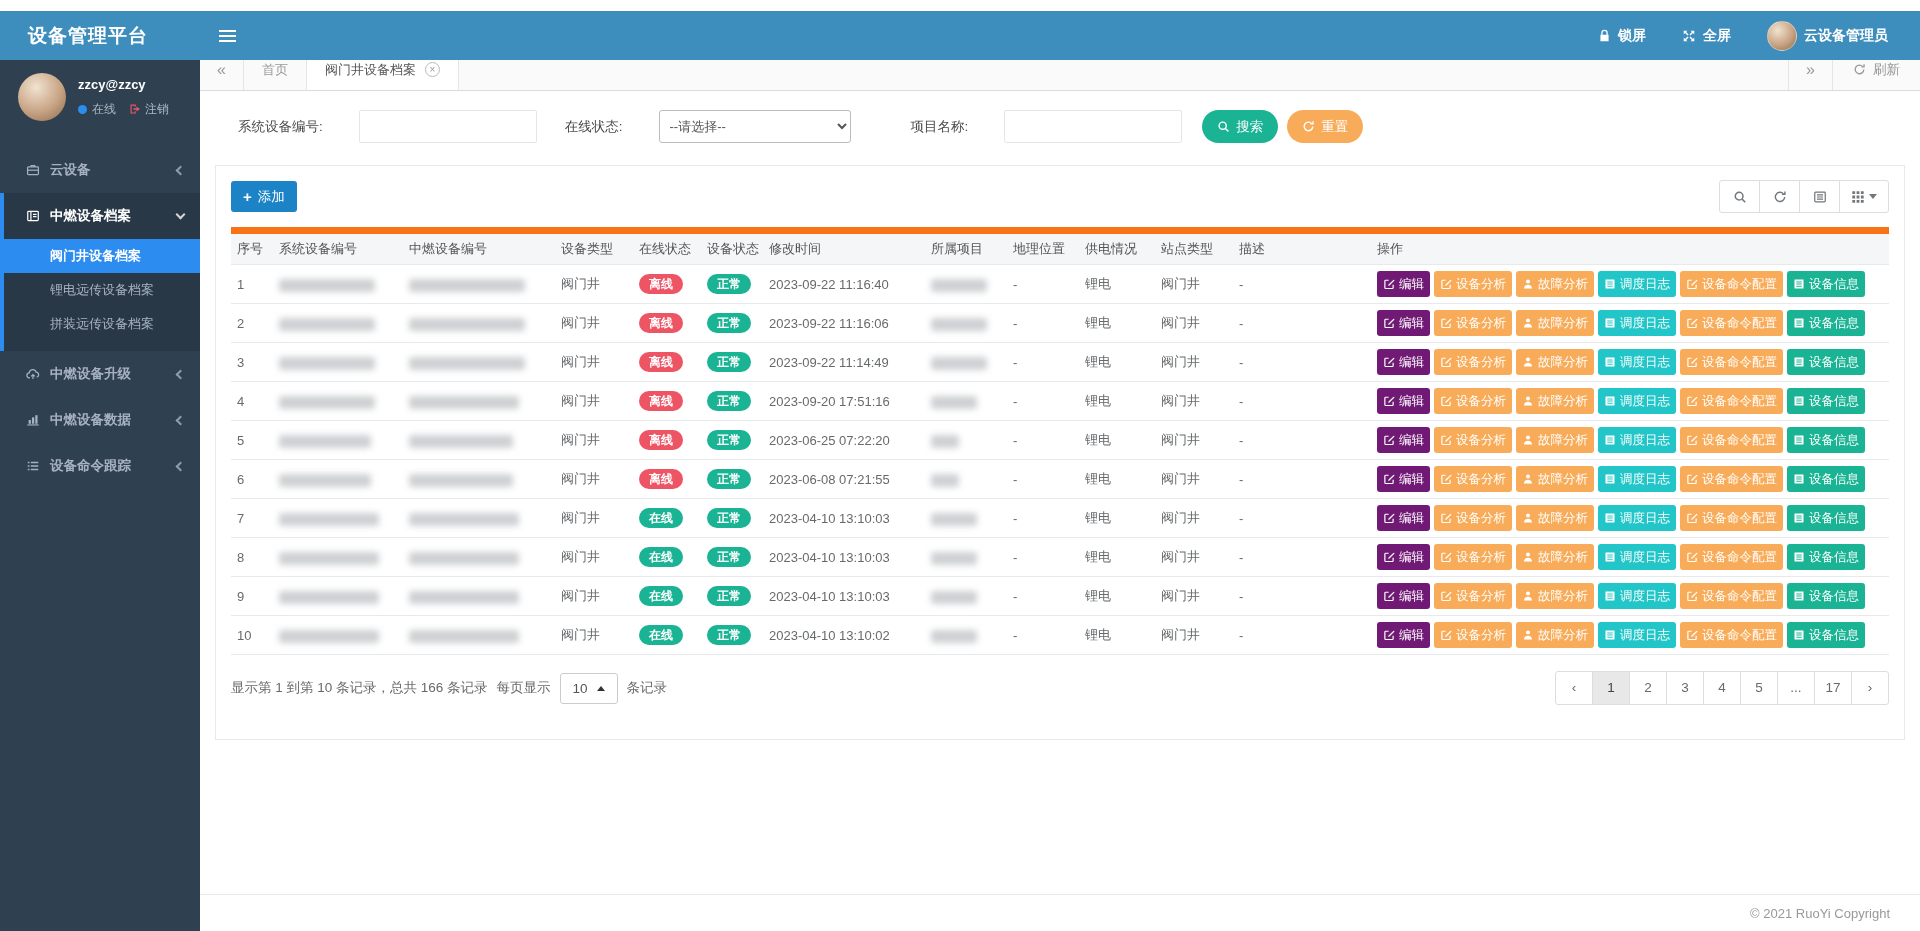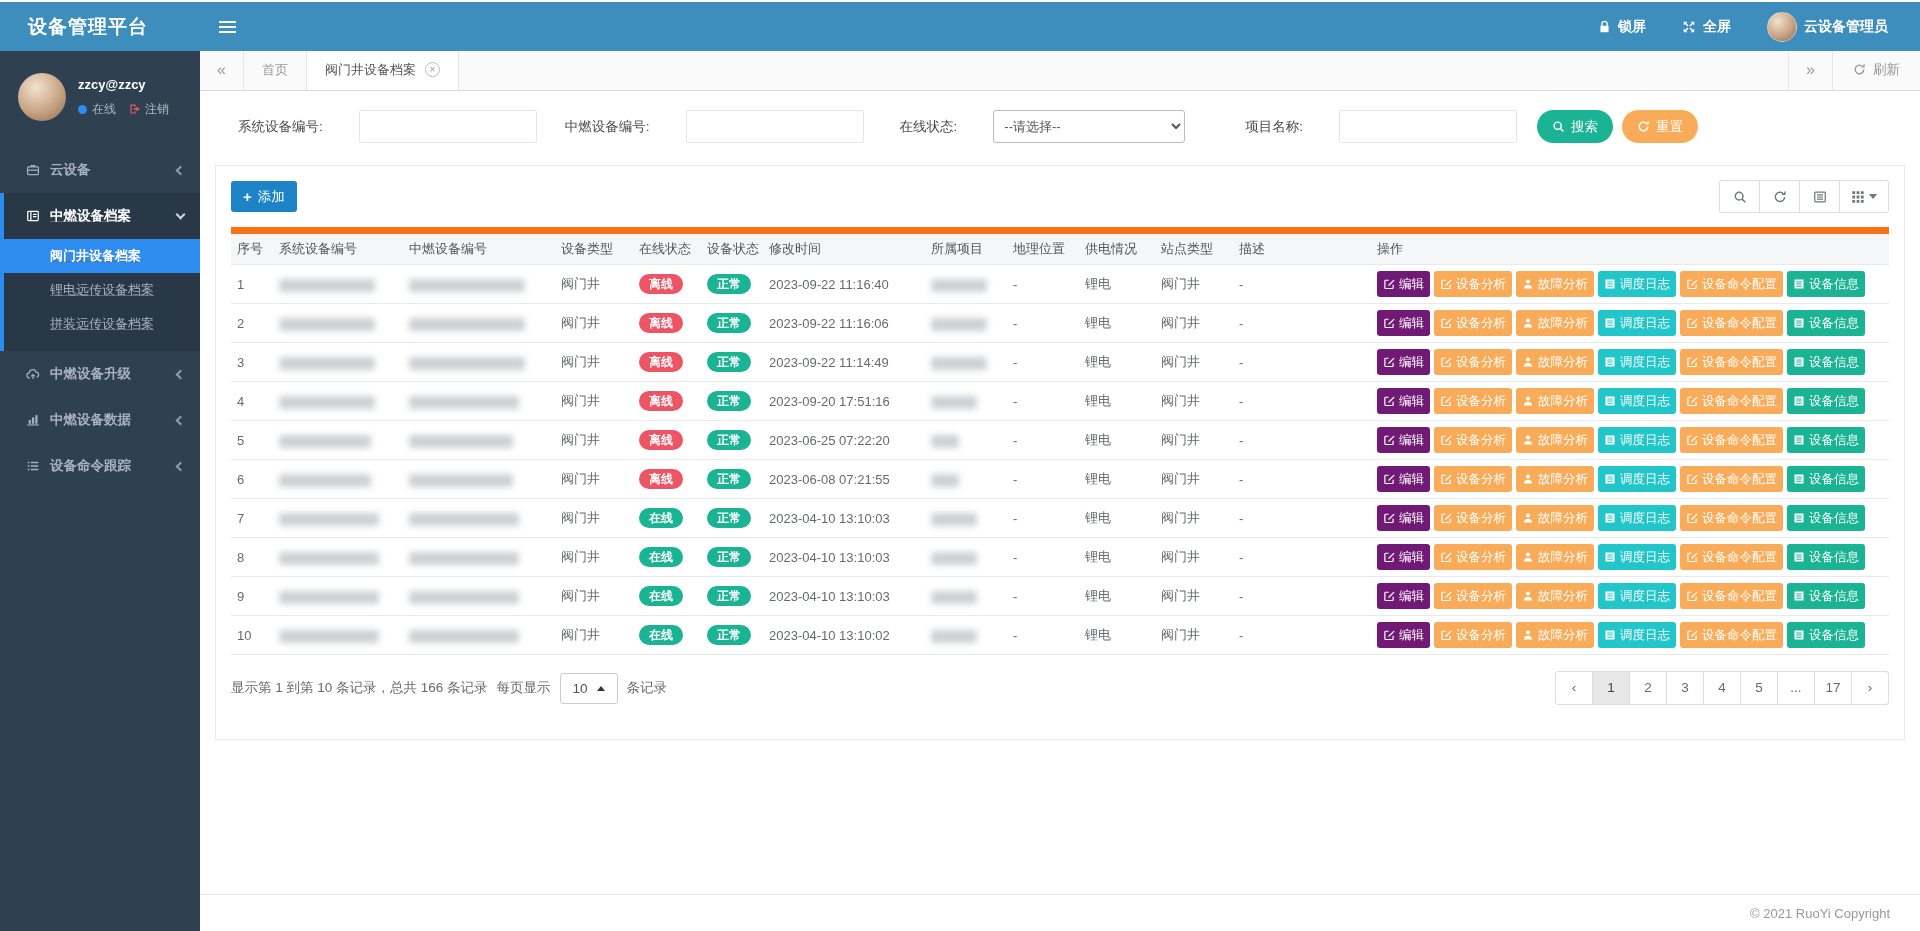--- a/index.html
+++ b/index.html
@@ -1,38 +1,38 @@
 <!DOCTYPE html>
 <html><head>
 <meta charset="utf-8">
 <style>
   * { margin:0; padding:0; box-sizing:border-box; font-family:"Liberation Sans","DejaVu Sans",sans-serif; }
   html,body { width:1920px; height:931px; overflow:hidden; background:#fff; color:#676a6c; font-size:13px; }
 
   
-  .topbar { position:fixed; top:2px; left:0; width:1920px; height:49px; background:#3d8dbd; display:flex; align-items:stretch; z-index:20; }
+  .topbar { position:fixed; top:11px; left:0; width:1920px; height:49px; background:#3d8dbd; display:flex; align-items:stretch; z-index:20; }
   .logo { width:200px; color:#fff; font-size:19px; font-weight:bold; display:flex; align-items:center; padding-left:28px; letter-spacing:1px; }
   .hamburger { width:54px; display:flex; flex-direction:column; justify-content:center; align-items:center; gap:3px; cursor:pointer; }
   .hamburger i { display:block; width:17px; height:2px; background:#fff; }
   .nav-right { margin-left:auto; display:flex; align-items:center; gap:36px; padding-right:32px; color:#fff; }
   .nav-item { display:flex; align-items:center; gap:7px; font-size:14px; font-weight:bold; cursor:pointer; }
   .avatar-sm { width:30px; height:30px; border-radius:50%; background:radial-gradient(circle at 35% 30%, #f0e3d0, #c8a384 55%, #8a6a4e); border:1px solid rgba(255,255,255,.4); }
 
   
   .sidebar { position:fixed; top:49px; left:0; width:200px; height:882px; background:#2f4050; z-index:10; }
   .user-panel { padding:24px 12px 10px 18px; display:flex; gap:12px; align-items:center; }
   .avatar-lg { width:48px; height:48px; border-radius:50%; background:radial-gradient(circle at 38% 30%, #f0e3d0, #c8a384 55%, #8a6a4e); flex-shrink:0; }
   .user-name { color:#fff; font-weight:bold; font-size:13px; margin-bottom:9px; }
   .user-meta { display:flex; align-items:center; gap:5px; color:#aeb9c4; font-size:12px; }
   .dot-online { width:9px; height:9px; border-radius:50%; background:#2d8cf0; display:inline-block; }
   .logout { display:flex; align-items:center; gap:4px; margin-left:8px; cursor:pointer; color:#aeb9c4; }
 
   .menu { list-style:none; margin-top:16px; }
   .menu-section { border-left:4px solid transparent; }
-  .menu-section.expanded { background:#293846; border-left-color:#2d8cf0;text-decoration:underline; }
+  .menu-section.expanded { background:#293846; border-left-color:#2d8cf0; }
   .menu-head { height:46px; display:flex; align-items:center; gap:10px; padding:0 16px 0 22px; color:#a7b1c2; font-size:13.5px; font-weight:bold; cursor:pointer; }
   .menu-section.expanded .menu-head { color:#fff; }
   .menu-head .icn { display:flex; }
   .chev { margin-left:auto; width:7px; height:7px; border-left:2px solid currentColor; border-bottom:2px solid currentColor; opacity:.8; }
   .chev.left { transform:rotate(45deg); }
   .chev.down { transform:rotate(-45deg); margin-top:-3px; }
   .submenu { list-style:none; padding-bottom:10px; }
   .submenu li { height:34px; line-height:34px; padding-left:46px; color:#a7b1c2; font-size:13px; cursor:pointer; }
   .submenu li.active { background:#2d8cf0; color:#fff; font-weight:bold; }
 
@@ -245,24 +245,20 @@
           </svg>
       </span>
       <span>刷新</span>
     </div>
   </div>
 
   <div class="content">
     <div class="search-row" id="searchRow">
         <div class="sf g1">
           <label>系统设备编号:</label>
-          <input type="text" value="" style="">
-        </div>
-        <div class="sf g2">
-          <label>中燃设备编号:</label>
           <input type="text" value="" style="">
         </div>
         <div class="sf g3">
           <label>在线状态:</label>
           <select><option>--请选择--</option></select>
         </div>
         <div class="sf g4">
           <label>项目名称:</label>
           <input type="text" value="" style="">
         </div>

